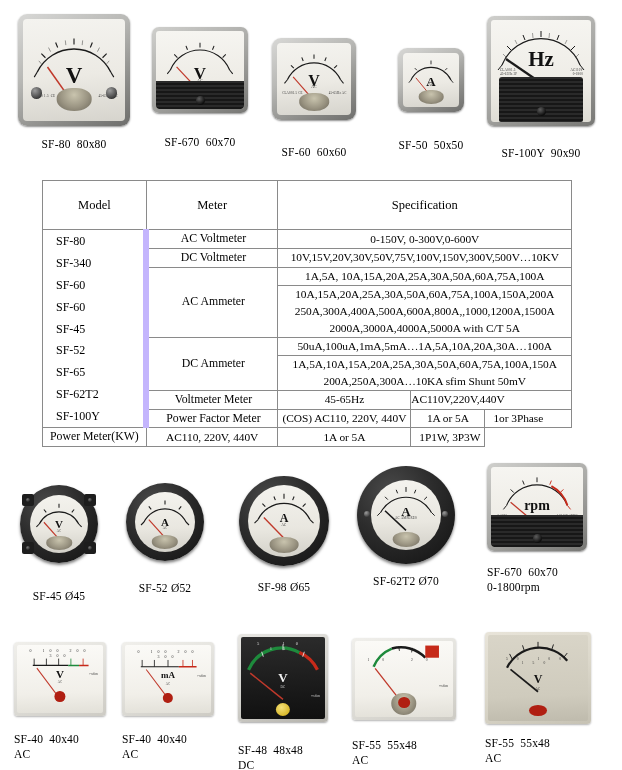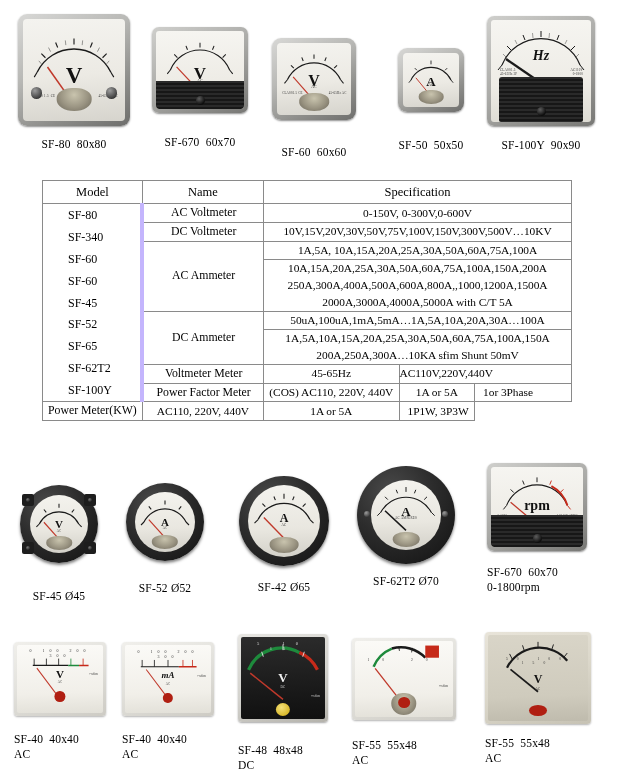--- a/index.html
+++ b/index.html
@@ -160,25 +160,25 @@
     font-size:11.5px;
     line-height:1.15;
   }
   .spec-table td{
     border:1px solid #8a8a8a;
     padding:2px 4px;
     text-align:center;
     vertical-align:middle;
     white-space:nowrap;
   }
-  .spec-table td.hdr{font-size:12.5px;padding:4px;}
+  .spec-table td.hdr{font-size:12.5px;padding:17px;}
   .spec-table td.model{
-    font-size:12px;text-align:left;padding-left:21px;
+    font-size:12px;text-align:left;padding-left:9px;
     border-left:1px solid #8a8a8a;
-    border-right:4px solid #c4b5fd;
+    border-right:6px solid #c4b5fd;
   }
   .spec-table td.nameCell{font-size:11.8px;}
   .spec-table td.specCell{font-size:11.4px;letter-spacing:-.05px;}
   .spec-table td.nb{border-bottom:none;}
   .spec-table td.nt{border-top:none;}
   .model-stack{
     display:flex;flex-direction:column;
     justify-content:space-between;
     height:100%;padding:3px 0 3px 4px;
     text-align:left;
@@ -317,35 +317,35 @@
           <g stroke="#1a1a1a" stroke-width=".45" opacity=".9">
             <line x1="15" y1="36" x2="12" y2="33"></line>
               <line x1="26" y1="23" x2="24" y2="19"></line>
             <line x1="42" y1="17" x2="41.5" y2="12"></line>
               <line x1="58" y1="17" x2="58.5" y2="12"></line>
             <line x1="74" y1="23" x2="76" y2="19"></line>
               <line x1="85" y1="36" x2="88" y2="33"></line>
           </g>
           <line x1="50" y1="62" x2="15" y2="38" stroke="#1a1a1a" stroke-width="2.4"></line>
         </svg>
-        <div class="unit" style="top:28%;font-size:14px;font-style:italic;">Hz</div>
+        <div class="unit" style="top:28%;font-size:21px;">Hz</div>
         <div class="sub" style="left:9%;right:auto;top:47%;width:34%;font-size:3.2px;text-align:left;">CLASS1.5<br>45-65Hz 3P</div>
         <div class="sub" style="left:auto;right:8%;top:47%;width:34%;font-size:3.2px;text-align:right;">AC110V<br>0-1800</div>
         <div class="blackbase" style="height:44%;left:8%;right:8%;border-radius:3px 3px 2px 2px;"></div>
       </div>
     </div>
-    <div class="cap" style="margin-top:12px;">SF-100Y  90x90</div>
+    <div class="cap" style="margin-top:20px;">SF-100Y  90x90</div>
   </div>
 </div>
 
 <table class="spec-table" style="left:42px;top:180px;width:530px;">
   <tbody>
     <tr>
       <td class="hdr" style="width:72px;">Model</td>
-      <td class="hdr" style="width:110px;">Name</td>
+      <td class="hdr" style="width:110px;">Meter</td>
       <td class="hdr" colspan="3">Specification</td>
     </tr>
 
     <tr>
       <td class="model" rowspan="11" style="height:190px;">
         <div class="model-stack">
           <span>SF-80</span>
           <span>SF-340</span>
           <span>SF-60</span>
           <span>SF-60</span>
@@ -476,21 +476,21 @@
               <line x1="76" y1="30" x2="80" y2="26"></line>
             <line x1="86" y1="48" x2="91" y2="53"></line>
           </g>
           <line x1="50" y1="74" x2="22" y2="45" stroke="#c0392b" stroke-width="1.9"></line>
         </svg>
         <div class="unit" style="top:37%;font-size:12px;">A</div>
         <div class="sub" style="top:53%;font-size:3.2px;">AC</div>
         <div class="movement" style="bottom:6%;width:40%;height:22%;"></div>
       </div>
     </div>
-    <div class="cap" style="margin-top:14px;">SF-42 Ø65</div>
+    <div class="cap" style="margin-top:14px;">SF-98 Ø65</div>
   </div>
 
   <div class="cell" style="position:absolute;left:357px;top:6px;">
     <div class="meter rnd" style="width:98px;height:98px;">
       <div class="face" style="width:70px;height:70px;">
         <svg class="scale" viewBox="0 0 100 100">
           <path d="M14,46 A41,41 0 0 1 86,46" fill="none" stroke="#1a1a1a" stroke-width="1.6"></path>
           <g stroke="#1a1a1a" stroke-width="1.4">
             <line x1="14" y1="46" x2="9" y2="51"></line>
               <line x1="24" y1="28" x2="20" y2="24"></line>
@@ -586,21 +586,21 @@
               <line x1="30" y1="32" x2="30" y2="22"></line>
             <line x1="50" y1="32" x2="50" y2="22"></line>
           </g>
           <g stroke="#c62a1a" stroke-width="1.2">
             <line x1="72" y1="32" x2="72" y2="22"></line>
               <line x1="86" y1="32" x2="86" y2="22"></line>
           </g>
           <line x1="48" y1="76" x2="18" y2="36" stroke="#c0392b" stroke-width="1.5"></line>
         </svg>
         <div class="sub" style="top:6%;font-size:4px;letter-spacing:5px;">0 100 200 300</div>
-        <div class="unit" style="top:38%;font-size:9px;font-style:italic;">mA</div>
+        <div class="unit" style="top:38%;font-size:9px;">mA</div>
         <div class="sub" style="top:54%;font-size:3px;">AC</div>
         <div class="sub" style="left:auto;right:6%;top:42%;width:30%;font-size:3.2px;text-align:right;">□sfim</div>
         <div class="reddot" style="bottom:14%;width:12%;height:16%;"></div>
       </div>
     </div>
     <div class="cap" style="margin-top:16px;align-self:flex-start;">SF-40  40x40
 AC</div>
   </div>
 
   <div class="cell" style="position:absolute;left:238px;top:4px;">

